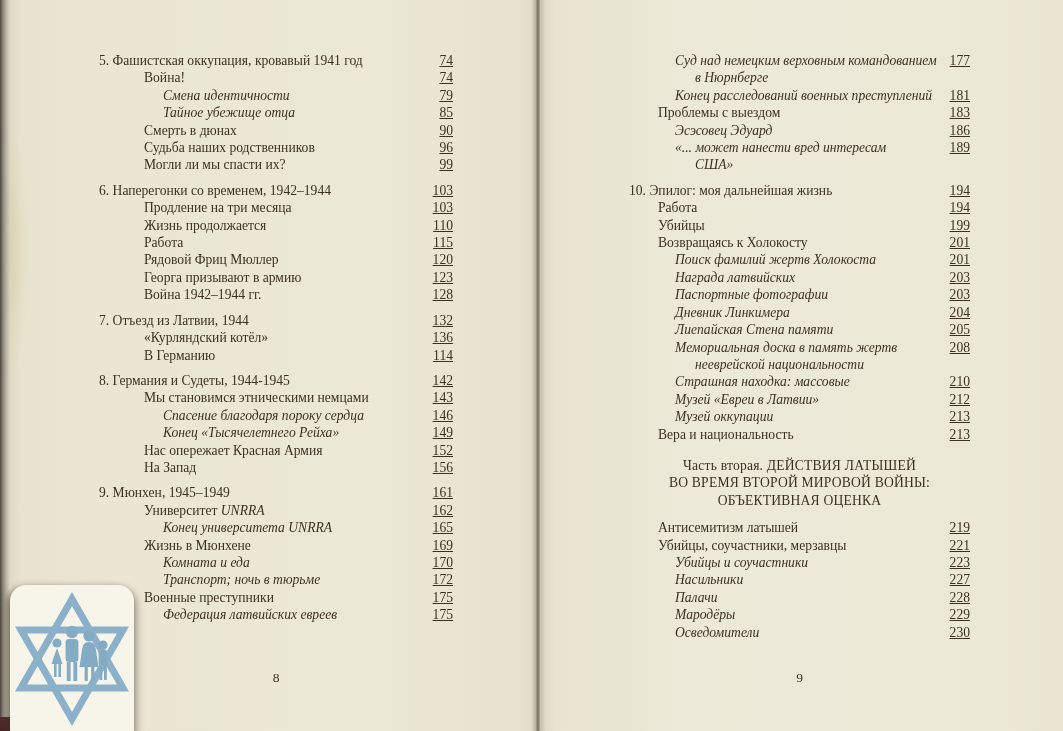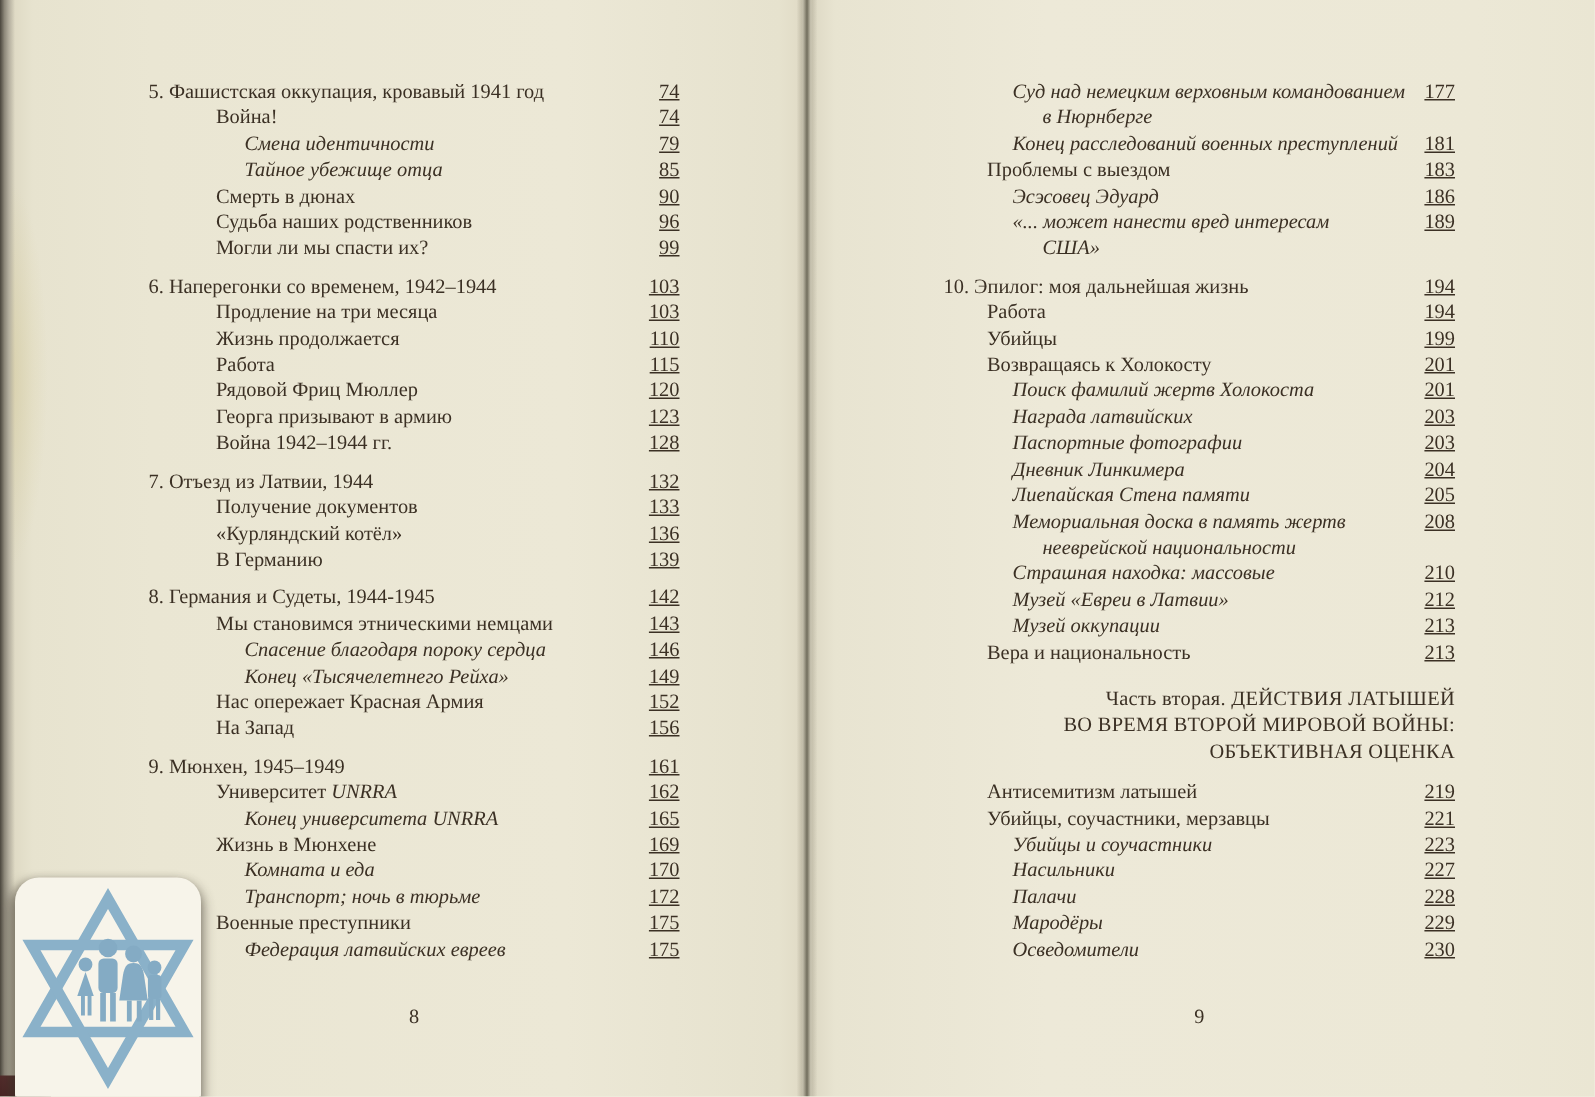--- a/index.html
+++ b/index.html
@@ -31,21 +31,21 @@
   .toc-row .pgnum{flex:0 0 auto;min-width:28px;text-align:right;text-decoration:underline;}
   .toc-row.it .title{font-style:italic;}
   .title i{font-style:italic;}
 
   .left .lvl1 .title{padding-left:45px;}
   .left .lvl2 .title{padding-left:64px;}
   .right .lvl1 .title{padding-left:29px;}
   .right .lvl2 .title{padding-left:46px;}
   .right .cont .title{padding-left:66px;}
 
-  .part-heading{margin:14px 0 10px;text-align:right;line-height:17.4px;letter-spacing:0.2px;}
+  .part-heading{margin:14px 0 10px;text-align:center;line-height:17.4px;letter-spacing:0.2px;}
 
   .folio{position:absolute;top:670px;font-size:13.5px;color:#3b3024;text-align:center;}
   .left .folio{left:93px;width:354px;}
   .right .folio{left:88px;width:341px;}
 
   .logo-card{position:absolute;left:10px;top:585px;width:124px;height:160px;z-index:10;
     background:#f7f4ea;border-radius:16px;
     box-shadow:-3px 3px 7px rgba(55,48,38,0.55),2px 4px 8px rgba(55,48,38,0.45);}
   .logo-card svg{display:block;}
 </style>
@@ -110,30 +110,26 @@
         </div>
         <div class="toc-row lvl1">
           <span class="title">Война 1942–1944 гг.</span>
           <span class="pgnum">128</span>
         </div>
         <div class="toc-row lvl0 gap">
           <span class="title">7. Отъезд из Латвии, 1944</span>
           <span class="pgnum">132</span>
         </div>
         <div class="toc-row lvl1">
-          <span class="title">Получение документов</span>
-          <span class="pgnum">133</span>
-        </div>
-        <div class="toc-row lvl1">
           <span class="title">«Курляндский котёл»</span>
           <span class="pgnum">136</span>
         </div>
         <div class="toc-row lvl1">
           <span class="title">В Германию</span>
-          <span class="pgnum">139</span>
+          <span class="pgnum">114</span>
         </div>
         <div class="toc-row lvl0 gap">
           <span class="title">8. Германия и Судеты, 1944-1945</span>
           <span class="pgnum">142</span>
         </div>
         <div class="toc-row lvl1">
           <span class="title">Мы становимся этническими немцами</span>
           <span class="pgnum">143</span>
         </div>
         <div class="toc-row lvl2 it">

